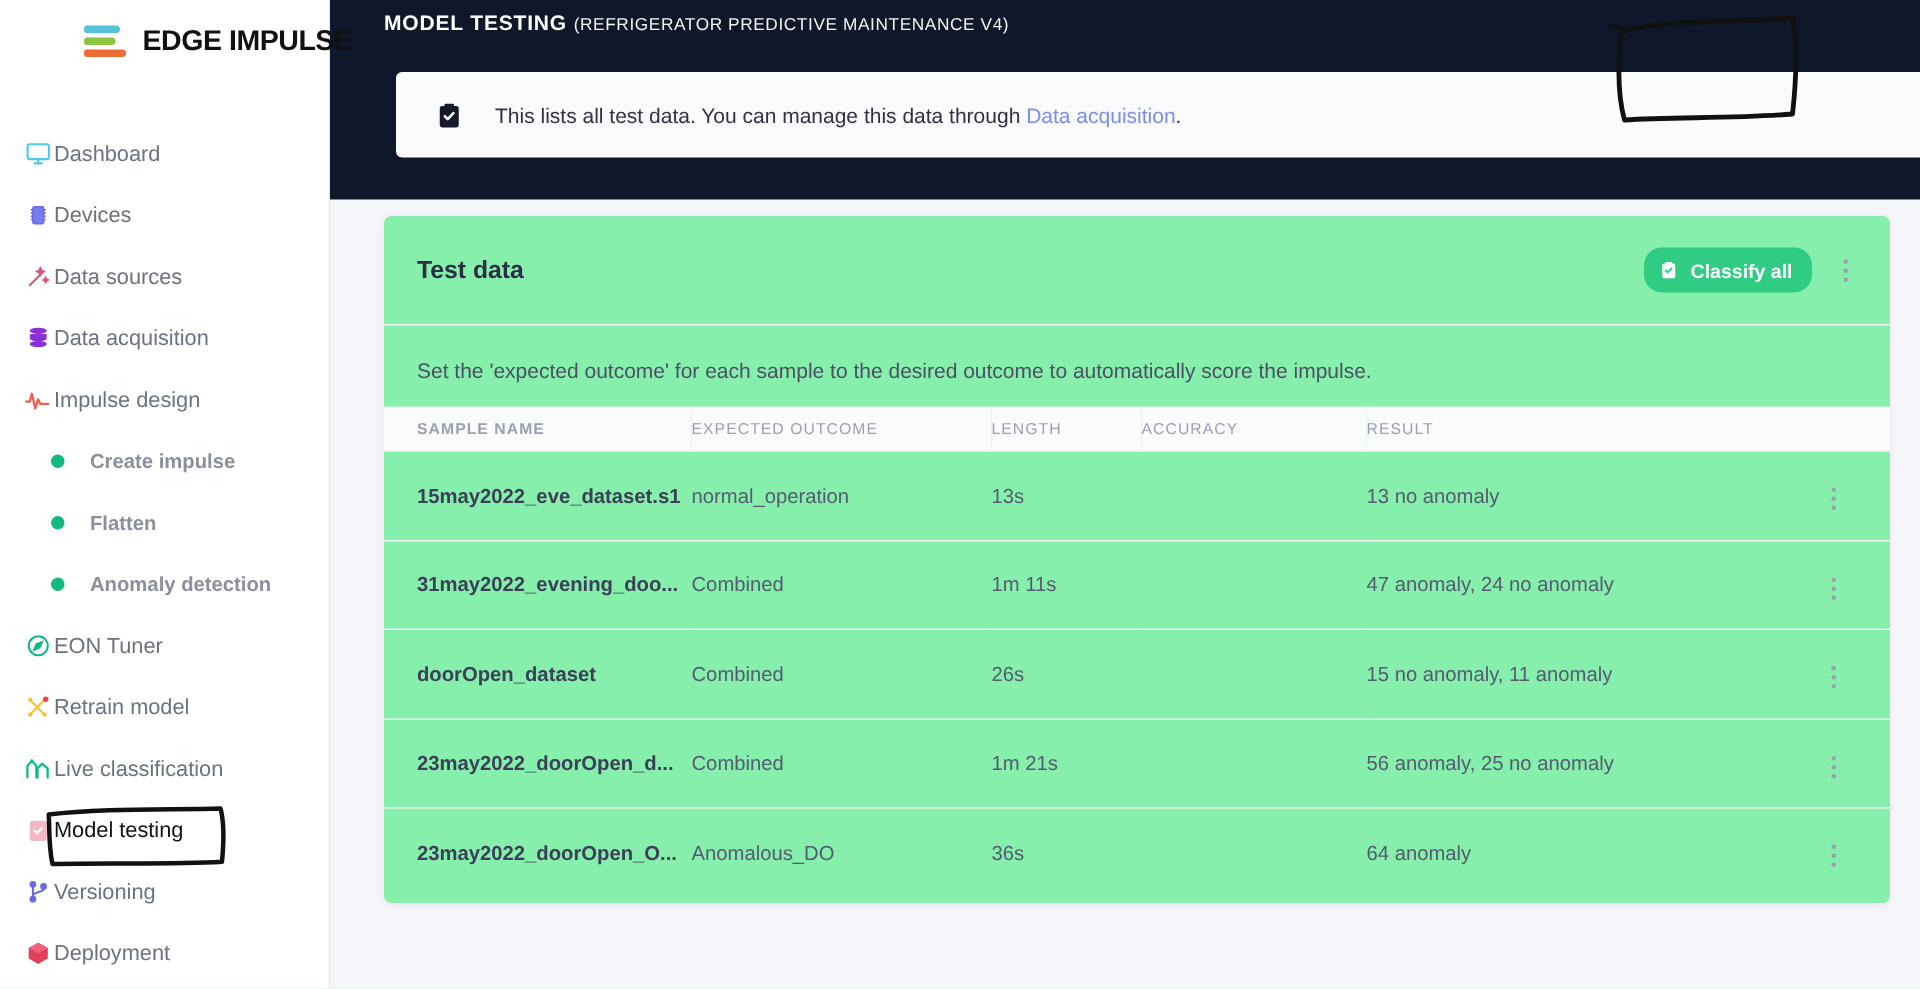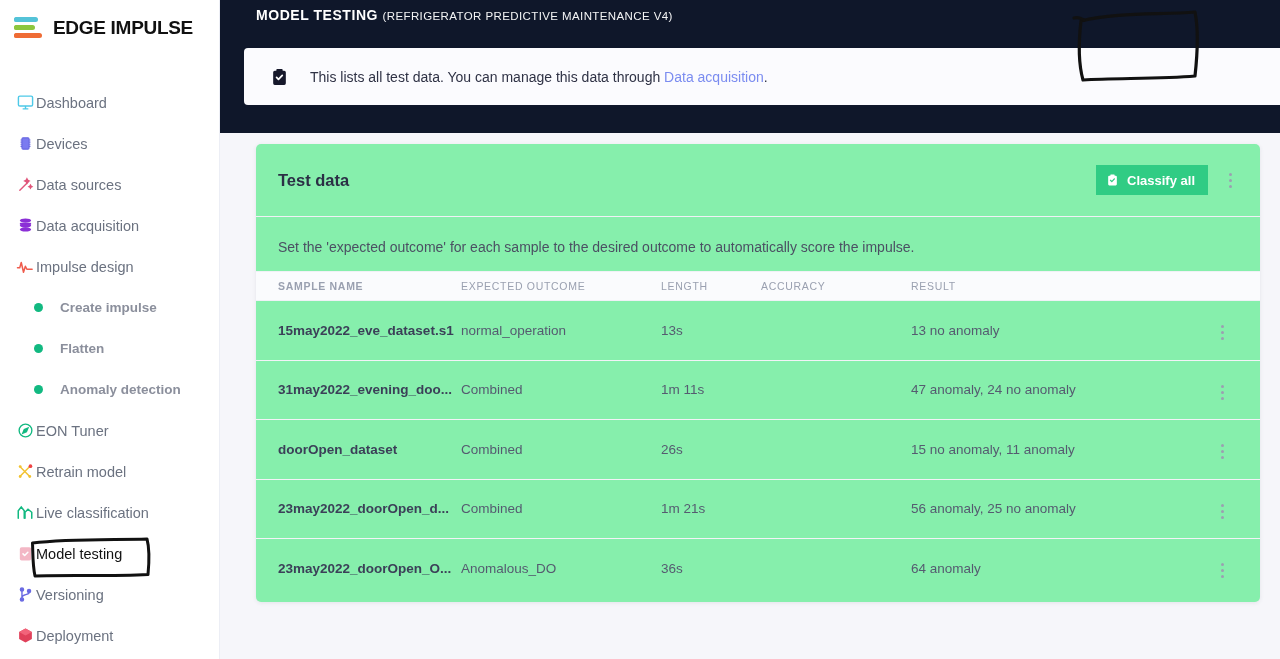--- a/index.html
+++ b/index.html
@@ -17,20 +17,21 @@
     background: #ffffff;
     border-right: 1px solid #eceef5;
     position: relative;
     flex: 0 0 220px;
     z-index: 5;
   }
   .logo-row {
     display: flex; align-items: center;
     padding: 10px 0 0 14px;
     height: 46px;
+    margin-left: 42px;
   }
   .logo-mark { width: 30px; height: 26px; position: relative; flex: 0 0 30px; }
   .logo-mark span {
     position: absolute; left: 0; height: 5px; border-radius: 3px; display: block;
   }
   .lb1 { top: 2px;  left: 5px;  width: 24px; background: #54c3d8; }
   .lb2 { top: 10px; left: 2px;  width: 21px; background: #8cc63e; }
   .lb3 { top: 18px; left: 0px;  width: 28px; background: #ef6c35; }
   .logo-dot {
     position: absolute; width: 5px; height: 5px; border-radius: 50%;
@@ -85,21 +86,21 @@
     color: #ffffff;
     font-size: 14px; font-weight: bold;
     letter-spacing: 0.55px;
     white-space: nowrap;
   }
   .topbar-title .sub {
     font-weight: normal; font-size: 11.5px; letter-spacing: 0.4px;
     opacity: .95;
   }
   .banner {
-    position: absolute; left: 24px; top: 48px; right: 0;
+    position: absolute; left: 44px; top: 48px; right: 0;
     min-height: 57px;
     background: #fbfbfe;
     border-radius: 4px 0 0 4px;
     box-shadow: 0 1px 3px rgba(40,40,80,0.10);
     display: flex; align-items: center;
     padding: 0 22px 0 26px;
   }
   .banner-ico { width: 22px; flex: 0 0 22px; display:flex; align-items:center; }
   .banner-text {
     margin-left: 18px; font-size: 14px; color: #2f3245;
@@ -119,21 +120,21 @@
     padding: 0 22px 0 22px;
     border-bottom: 1px solid #f0f1f6;
     position: relative;
   }
   .card-title { font-size: 16.5px; color: #2b2f45; font-weight: bold; }
   .card-head-actions {
     margin-left: auto; display: flex; align-items: center; gap: 14px;
   }
   .btn-classify {
     background: #30cc84; color: #fff;
-    border: none; border-radius: 0;
+    border: none; border-radius: 12px;
     height: 30px; padding: 0 13px 0 10px;
     font-size: 13px; font-weight: bold;
     display: flex; align-items: center; gap: 8px;
     cursor: pointer;
     font-family: "Liberation Sans", sans-serif;
     margin-left: 20px;
   }
   .kebab {
     width: 16px; height: 24px; display: flex; flex-direction: column;
     align-items: center; justify-content: center; gap: 3px; cursor: pointer;

